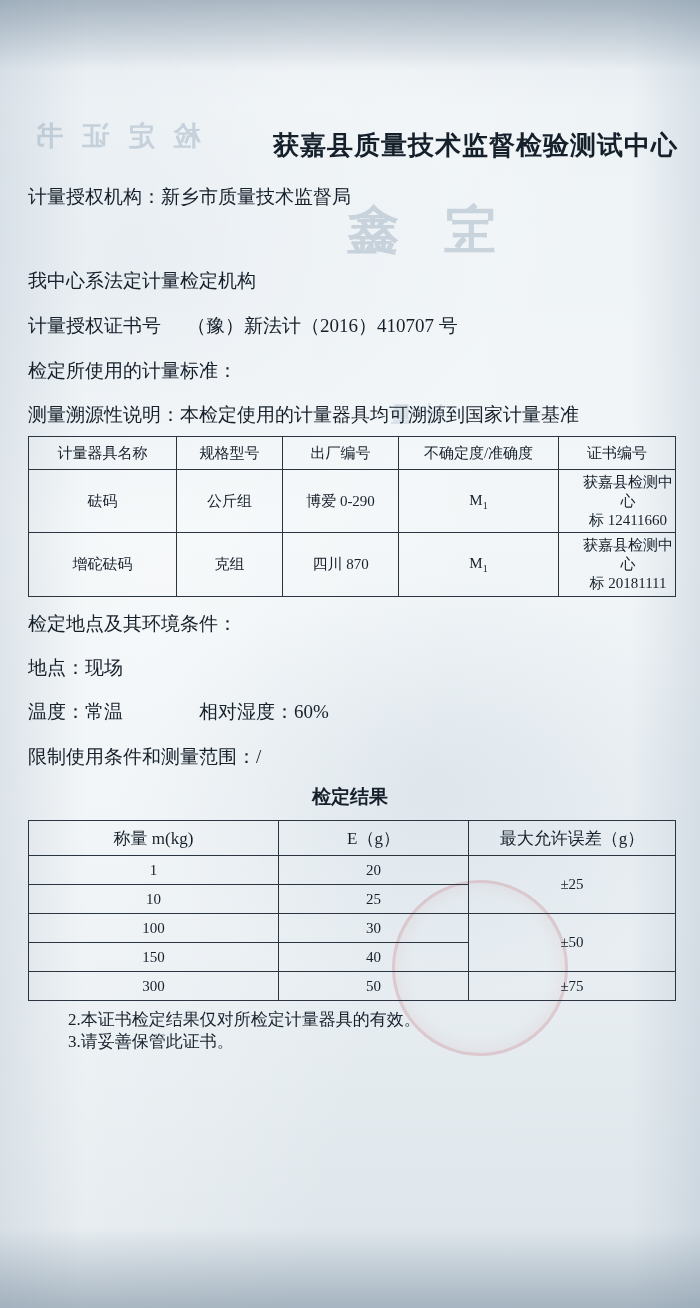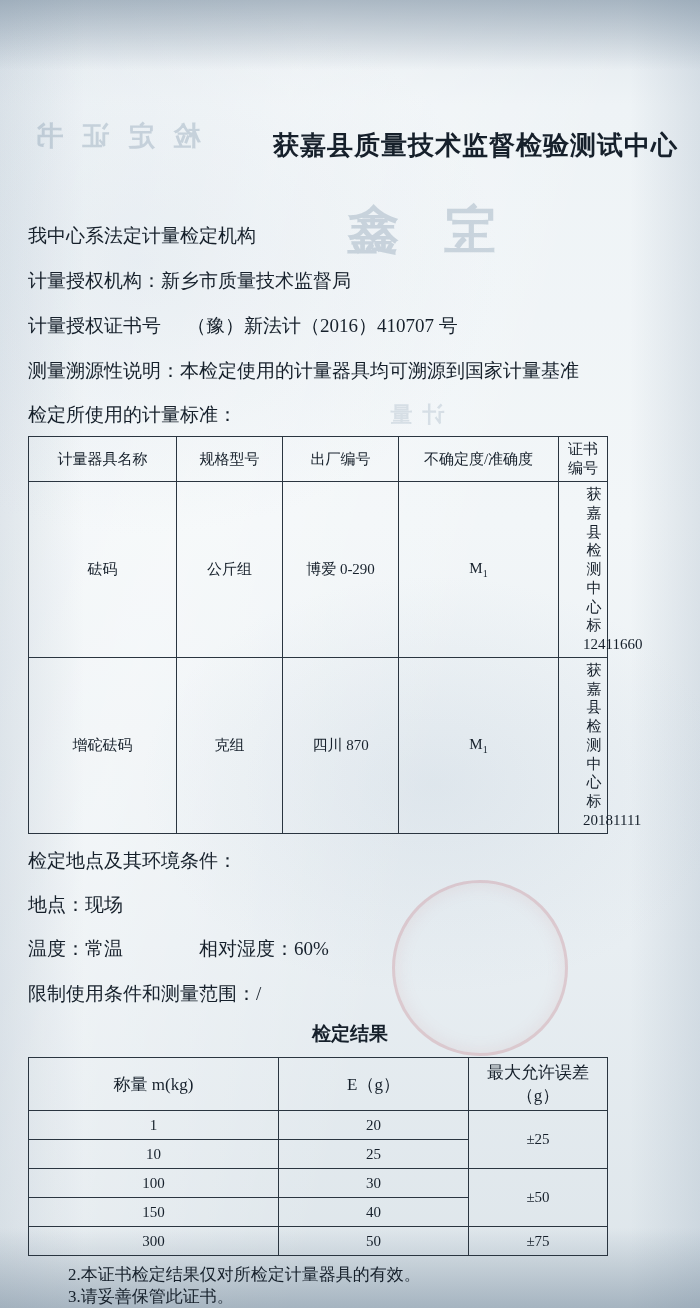--- a/index.html
+++ b/index.html
@@ -101,21 +101,21 @@
   .l2 { margin-top: 23px; }
   .l3 { margin-top: 23px; }
   .l4 { margin-top: 23px; }
   .l5 { margin-top: 23px; }
   .gap-sm { display: inline-block; width: 26px; }
   .gap-md { display: inline-block; width: 76px; }
 
   
   table.tbl {
     border-collapse: collapse;
-    width: 580px;
+    width: 648px;
     margin: 10px 0 0 6px;
     font-size: 15px;
     table-layout: fixed;
   }
   table.tbl td, table.tbl th {
     border: 1px solid #2a3540;
     text-align: center;
     font-weight: 400;
     padding: 3px 2px;
   }
@@ -156,35 +156,35 @@
 
   <div class="ghost ghost-a">检 定 证 书</div>
   <div class="ghost ghost-b">宝 鑫</div>
   <div class="ghost ghost-c">计量</div>
   <div class="stamp-ghost"></div>
 
   <div class="content">
 
     <h1 class="title">获嘉县质量技术监督检验测试中心</h1>
 
-    <p class="line l1">我中心系法定计量检定机构</p>
-
     <p class="line l2">
       <span>计量授权机构：</span><span>新乡市质量技术监督局</span>
     </p>
 
+    <p class="line l1">我中心系法定计量检定机构</p>
+
     <p class="line l3">
       <span>计量授权证书号</span><span class="gap-sm"></span><span>（豫）新法计（2016）410707 号</span>
     </p>
 
+    <p class="line l5">检定所使用的计量标准：</p>
+
     <p class="line l4">
       <span>测量溯源性说明：</span><span>本检定使用的计量器具均可溯源到国家计量基准</span>
     </p>
-
-    <p class="line l5">检定所使用的计量标准：</p>
 
     <table class="tbl std">
       <colgroup>
         <col style="width:148px">
           <col style="width:106px">
           <col style="width:116px">
           <col style="width:160px">
           <col style="width:auto">
       </colgroup>
       <thead>

